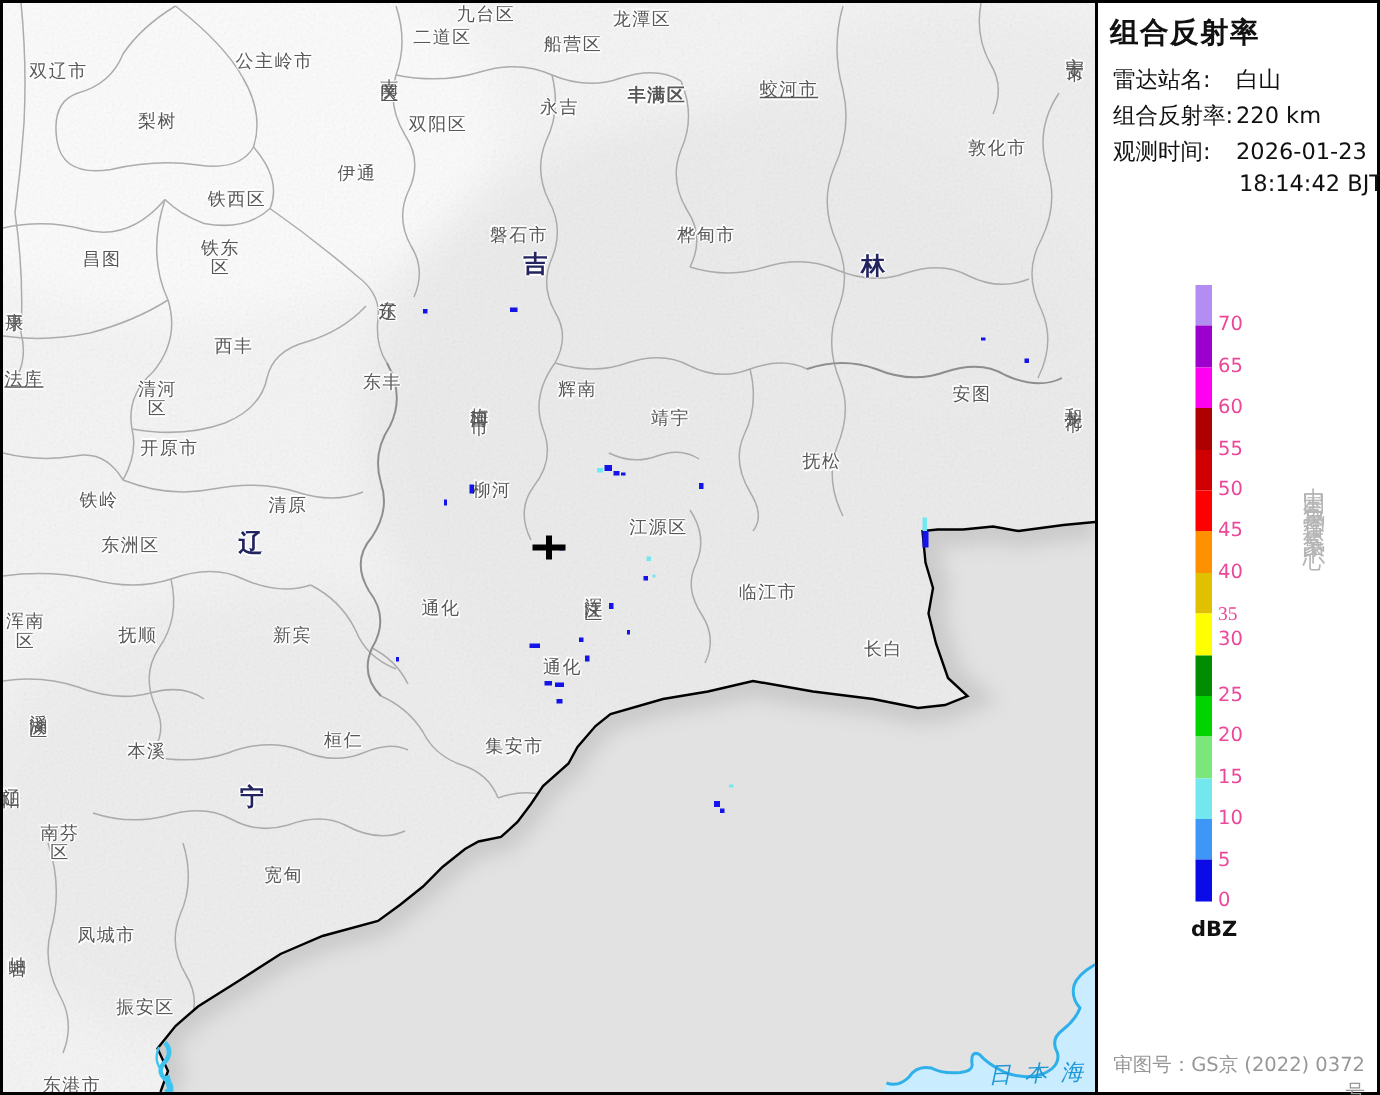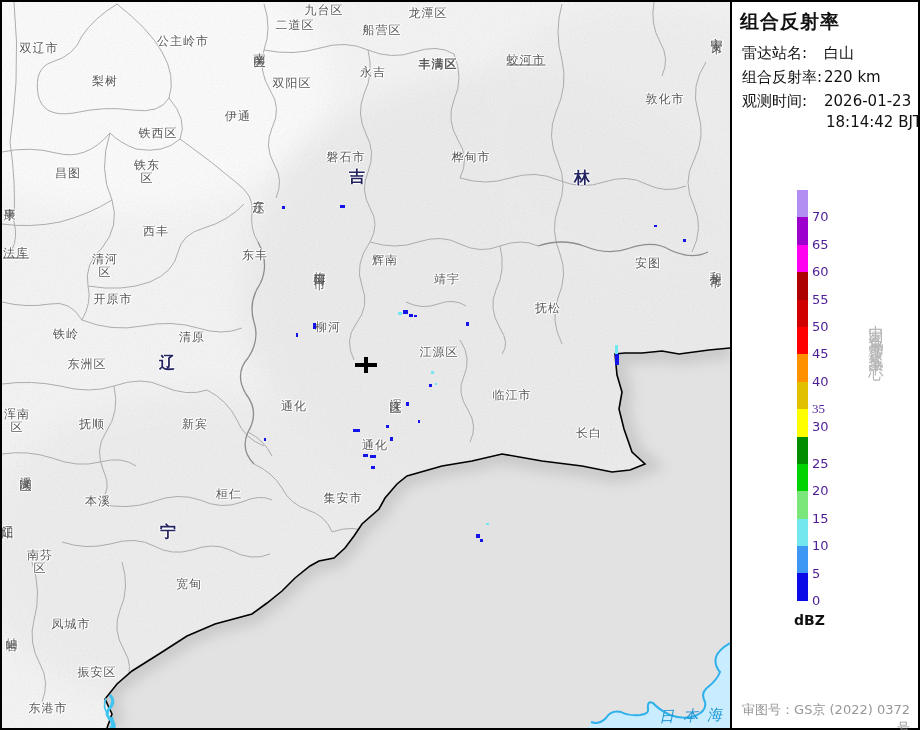--- a/index.html
+++ b/index.html
@@ -21,21 +21,21 @@
   #cross:after{left:9px;top:0;width:4px;height:16px;}
   #sea-label{position:absolute;transform:translate(-50%,-50%) rotate(-2deg);font-style:italic;
              font-size:15px;color:#1f97d6;letter-spacing:9px;white-space:nowrap;}
   
   #panel{position:absolute;left:732px;top:2px;width:186px;height:726px;background:#fff;}
   #panel-title{position:absolute;left:8px;top:7px;font-size:19px;font-weight:bold;color:#111;letter-spacing:1px;}
   .field{position:absolute;left:10px;font-size:15px;color:#111;}
   .fval{position:absolute;left:92px;font-size:15px;color:#111;white-space:nowrap;}
   #cb{position:absolute;left:65px;top:188px;width:11px;}
   .cbseg{width:11px;height:27.4px;}
-  .cbtick{position:absolute;left:80px;width:30px;font-size:13px;color:#4c1d95;}
+  .cbtick{position:absolute;left:80px;width:30px;font-size:13px;color:#ec4899;}
   #dbz{position:absolute;left:62px;top:610px;font-size:14px;font-weight:600;color:#111;}
   #wm{position:absolute;left:134px;top:311px;writing-mode:vertical-rl;font-size:15px;letter-spacing:4px;
       color:#b5b5b5;}
   #approval{position:absolute;left:0;right:8px;top:699px;text-align:right;font-size:13px;color:#979797;}
 </style>
 </head>
 <body>
 
 <div id="frame">
 
@@ -177,21 +177,21 @@
         <div class="lbl" style="left: 227px; top: 492px;">桓仁</div>
         <div class="lbl" style="left: 96px; top: 499px;">本溪</div>
         <div class="lbl v" style="left: 23px; top: 468px;">溪湖区</div>
         <div class="lbl v" style="left: 5px; top: 516px;">辽阳</div>
         <div class="lbl" style="left: 38px; top: 524px; margin-top: 36px;">南芬
 区</div>
         <div class="lbl" style="left: 187px; top: 582px;">宽甸</div>
         <div class="lbl v" style="left: 9px; top: 628px;">岫岩</div>
         <div class="lbl" style="left: 69px; top: 622px;">凤城市</div>
         <div class="lbl" style="left: 95px; top: 670px;">振安区</div>
-        <div class="lbl" style="left: 46px; top: 706px;">东港市</div>
+        <div class="lbl" style="left: 46px; top: 722px;">东港市</div>
         <div class="prov" style="left: 355px; top: 175px;">吉</div>
         <div class="prov" style="left: 580px; top: 176px;">林</div>
         <div class="prov" style="left: 165px; top: 361px;">辽</div>
         <div class="prov" style="left: 166px; top: 530px;">宁</div>
       </div>
     <div id="echo-layer">
         <div class="echo" style="left: 338px; top: 203px; width: 5px; height: 3px; background: rgb(20, 20, 232);"></div>
         <div class="echo" style="left: 280px; top: 204px; width: 3px; height: 3px; background: rgb(20, 20, 232);"></div>
         <div class="echo" style="left: 396px; top: 310px; width: 4px; height: 3px; background: rgb(116, 232, 240);"></div>
         <div class="echo" style="left: 401px; top: 308px; width: 5px; height: 4px; background: rgb(20, 20, 232);"></div>

